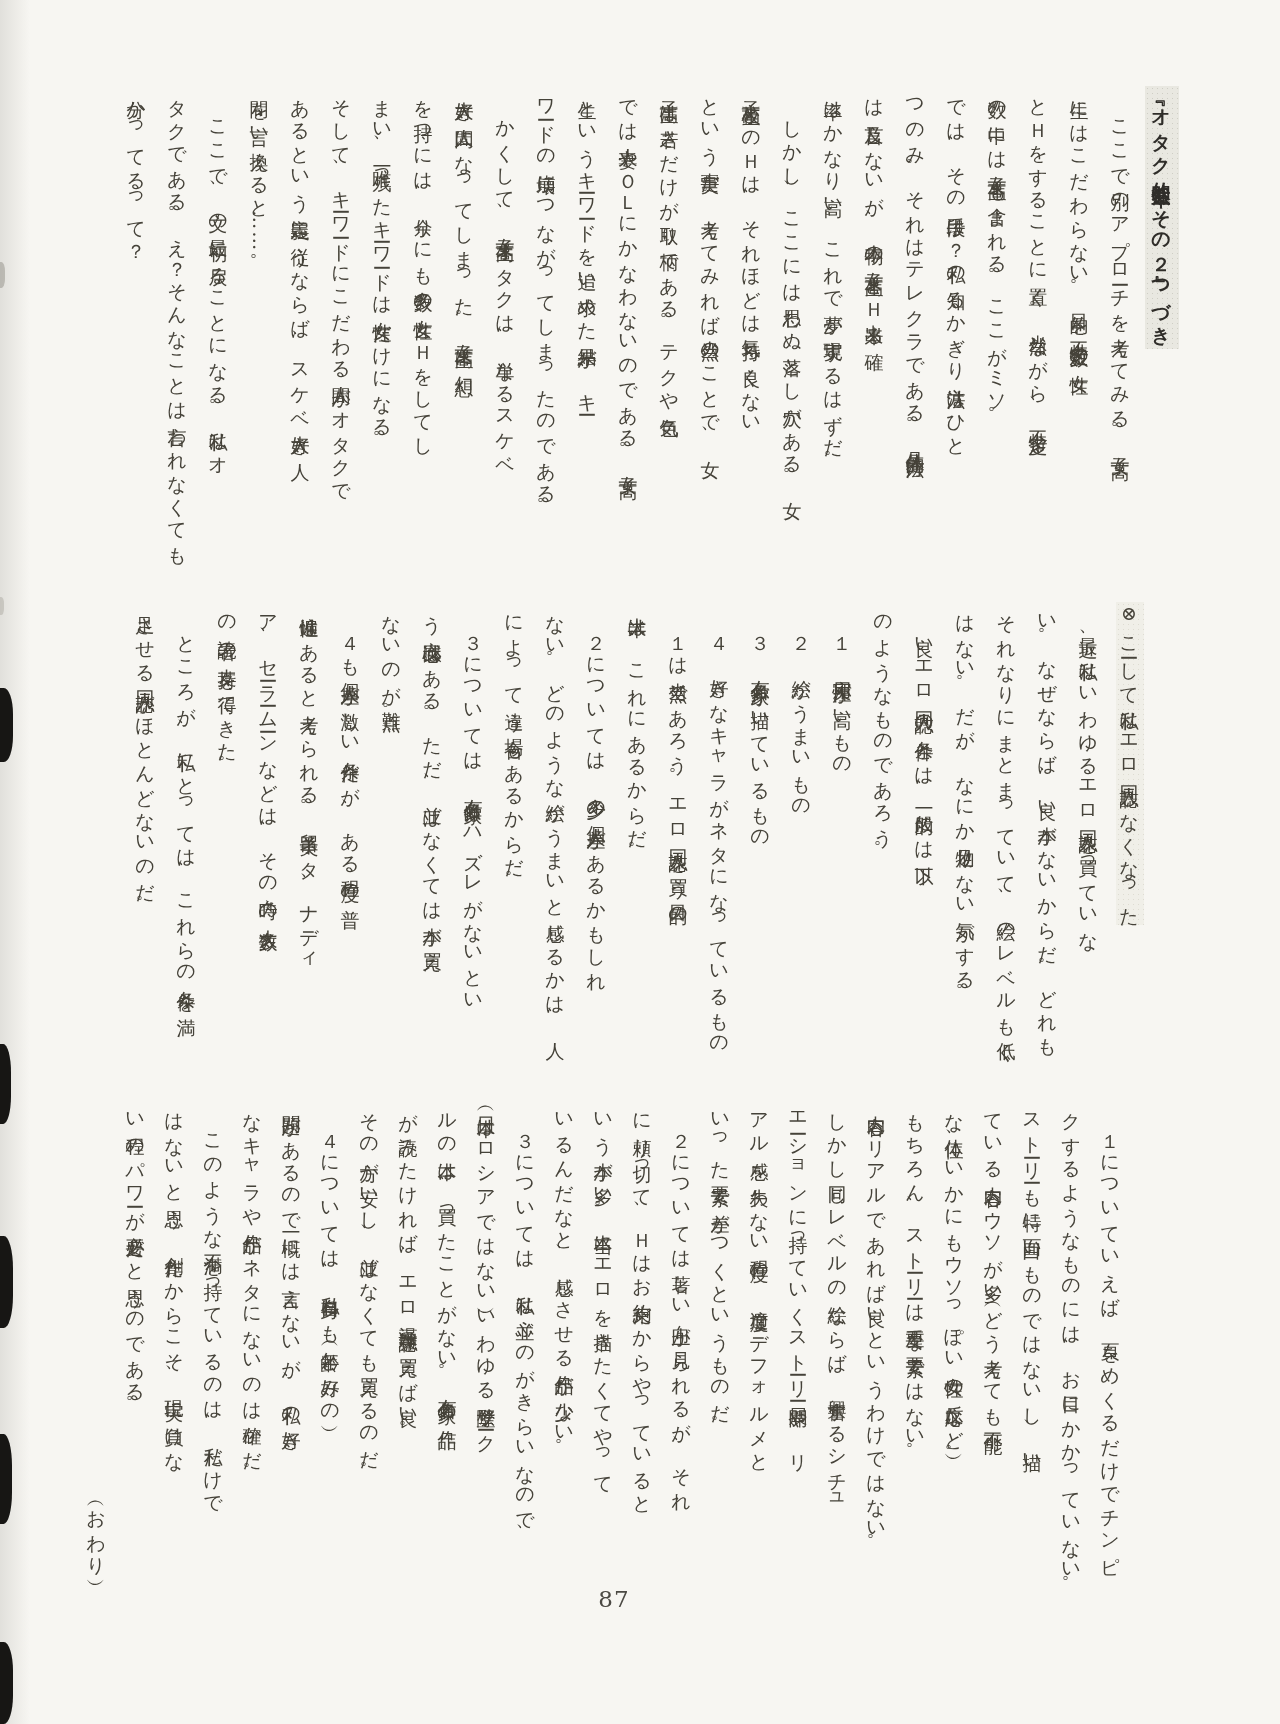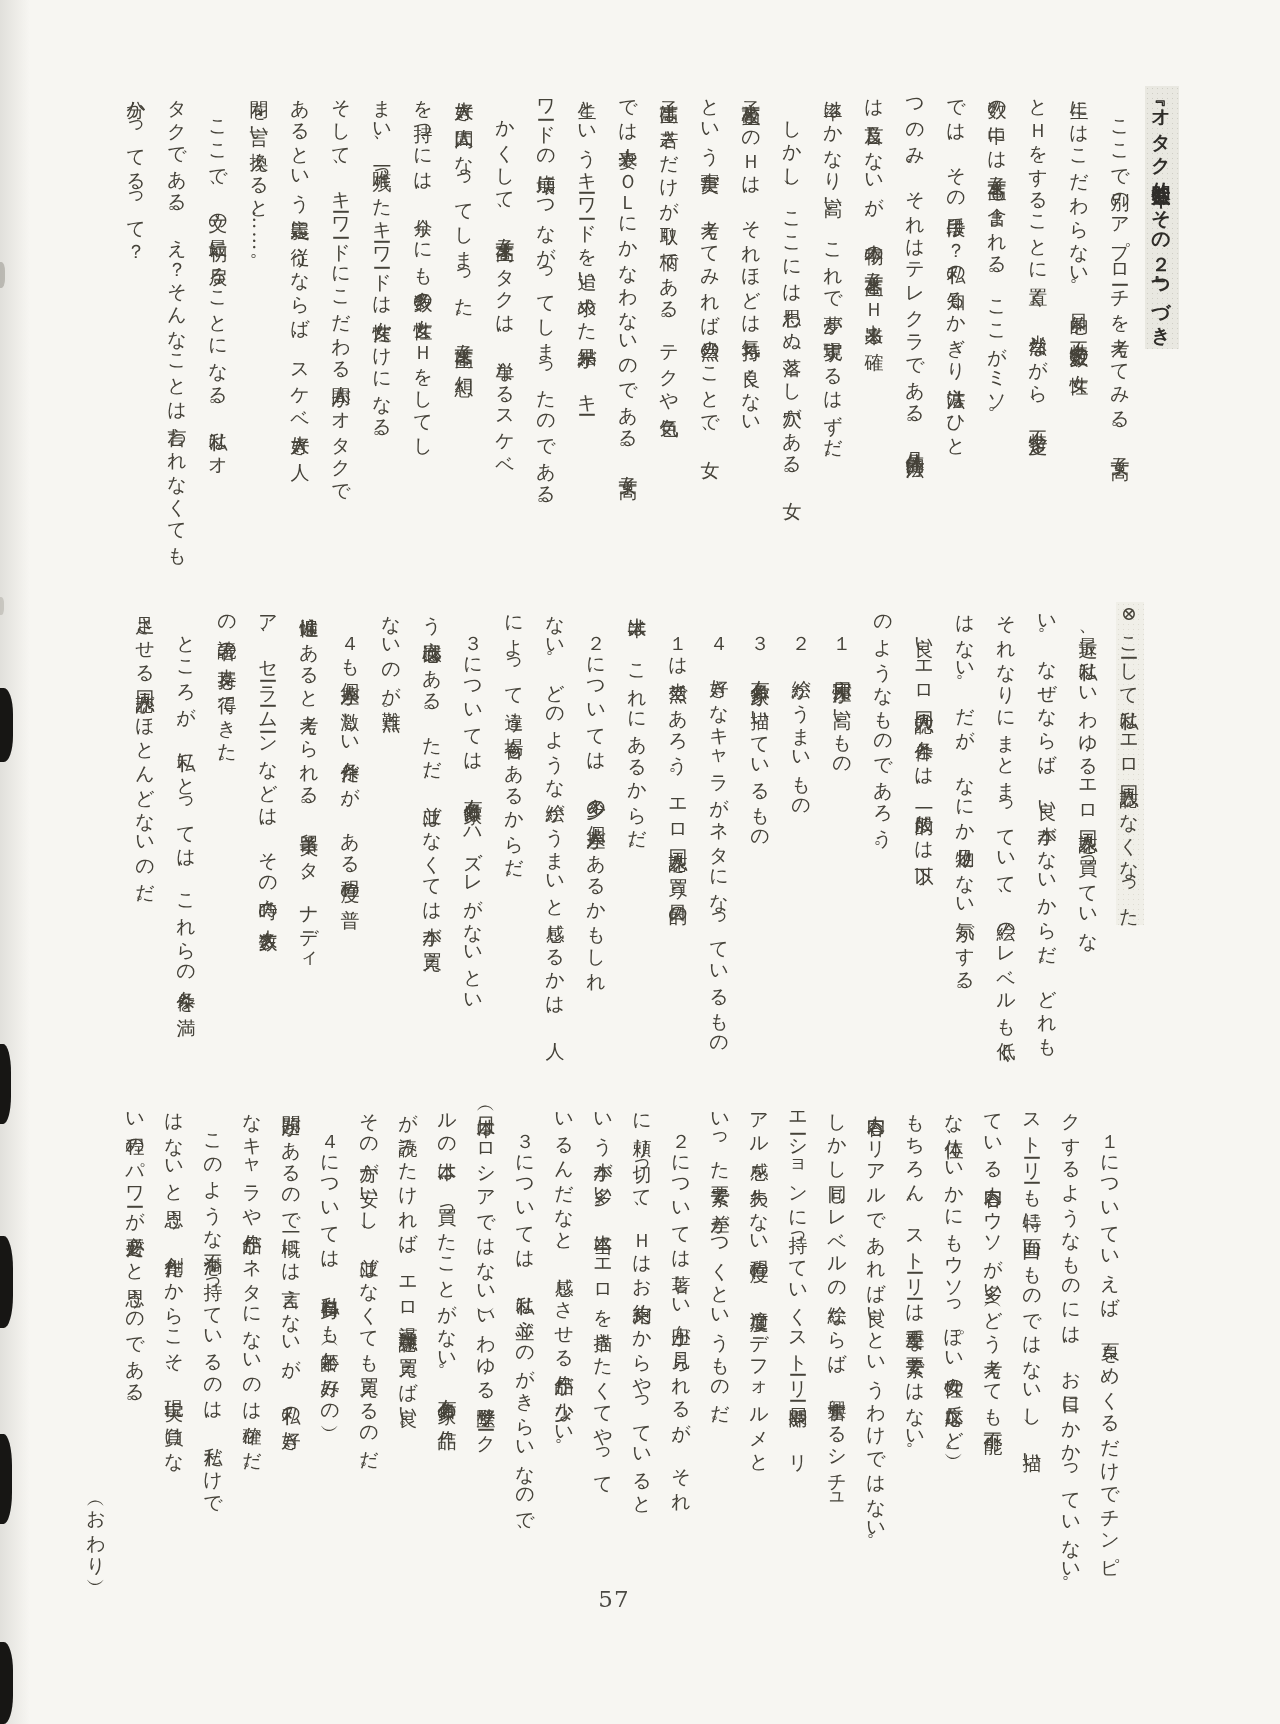--- a/index.html
+++ b/index.html
@@ -166,13 +166,13 @@
     <p class="vline">その方が安いし、並ばなくても買えるのだ。</p>
     <p class="vline">　４については、私自身にも（年齢と好みの）</p>
     <p class="vline">問題があるので一概には言えないが、私の好き</p>
     <p class="vline">なキャラや作品がネタにないのは確かだ。</p>
     <p class="vline">　このような不満を持っているのは、私だけで</p>
     <p class="vline">はないと思う。創作だからこそ、現実に負けな</p>
     <p class="vline">い程のパワーが必要だと思うのである。</p>
     <p class="vline end">（おわり）</p>
   </div>
 
-<div class="page-number">57</div>
+<div class="page-number">87</div>
 
 </body></html>

